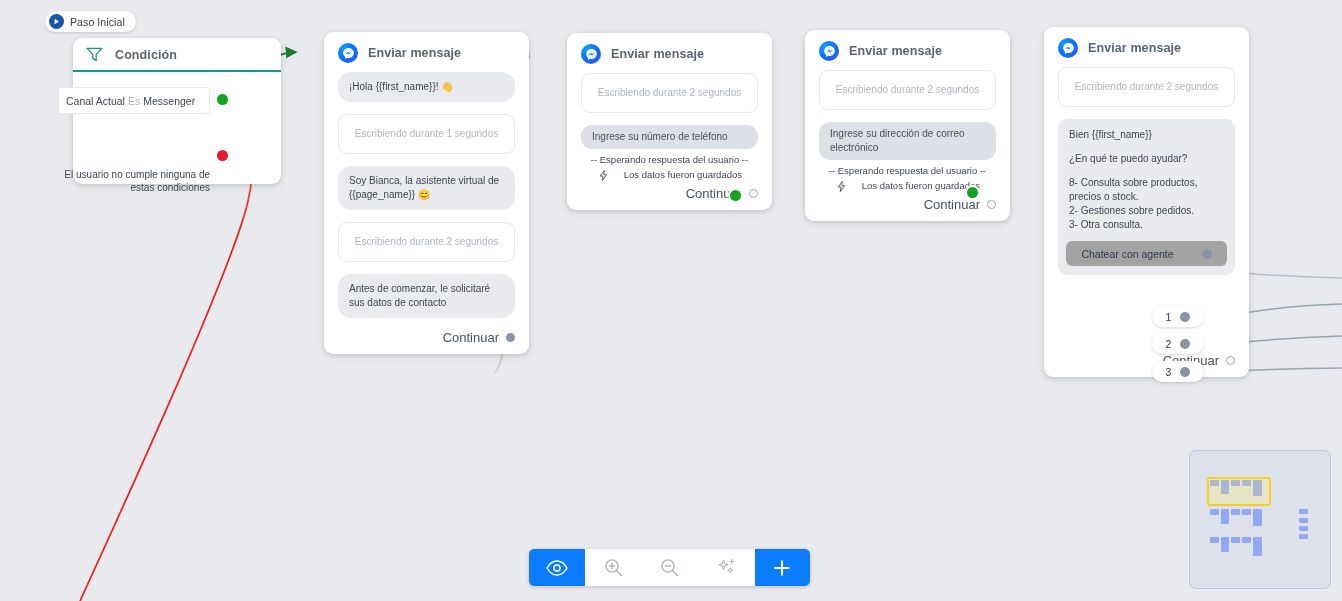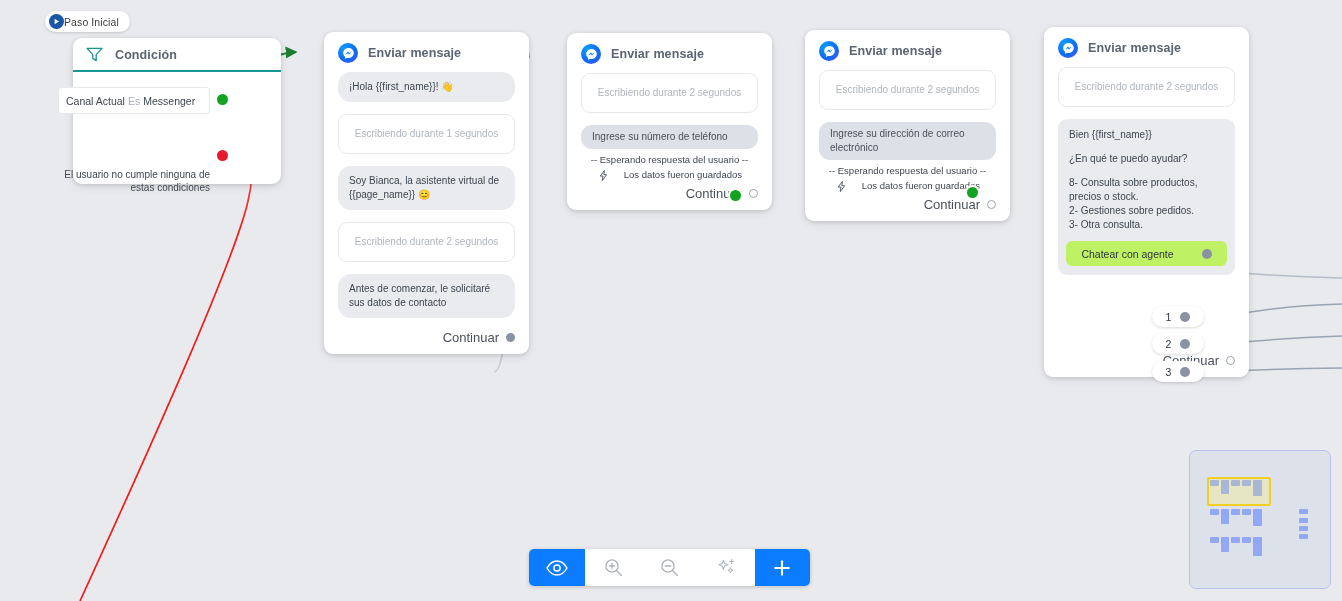--- a/index.html
+++ b/index.html
@@ -9,21 +9,21 @@
     font-family:"Liberation Sans", sans-serif;
     overflow:hidden;
     position:relative;
   }
   #canvas{position:absolute;inset:0;width:1342px;height:601px;}
   #edges{position:absolute;left:0;top:0;width:1342px;height:601px;pointer-events:none;}
 
   
   .start-badge{
     position:absolute;left:45px;top:11px;
-    height:21px;display:flex;align-items:center;
+    height:21px;display:flex;align-items:center;gap:6px;
     background:#fff;border-radius:11px;padding:0 11px 0 4px;
     box-shadow:0 1px 3px rgba(0,0,0,.16);
   }
   .play-ico{width:15px;height:15px;border-radius:50%;background:#1a56a8;
     display:flex;align-items:center;justify-content:center;flex:0 0 auto;}
   .play-ico svg{display:block;}
   .start-badge .lbl{font-size:10.5px;color:#3c3c3c;white-space:nowrap;letter-spacing:.1px;}
 
   
   .node{
@@ -85,21 +85,21 @@
   }
   .cont-dot-filled{width:9px;height:9px;border-radius:50%;background:#8a93a3;}
   .cont-dot-open{width:9px;height:9px;border-radius:50%;border:1.4px solid #9aa2b0;background:#fff;box-sizing:border-box;}
 
   
   .menu-card{margin:0 14px 0 14px;background:#e9ebef;border-radius:9px;padding:9px 11px 9px 11px;
     font-size:10px;color:#3f4650;line-height:14px;}
   .menu-card p{margin:0 0 10px 0;}
   .menu-card p.tight{margin:0;}
   .agent-btn{
-    margin:9px -3px 0 -3px;background:#bef264;border-radius:6px;height:25px;
+    margin:9px -3px 0 -3px;background:#a3a3a3;border-radius:6px;height:25px;
     display:flex;align-items:center;justify-content:center;gap:28px;
     font-size:10.5px;color:#2f3640;position:relative;
   }
   .agent-btn .bdot{width:10px;height:10px;border-radius:50%;background:#8a93a3;}
   .opt-pill{
     position:absolute;width:52px;height:21px;background:#fff;border-radius:11px;
     box-shadow:0 1px 3px rgba(0,0,0,.15);
     display:flex;align-items:center;justify-content:center;gap:9px;
     font-size:10.5px;color:#2f3640;
   }

